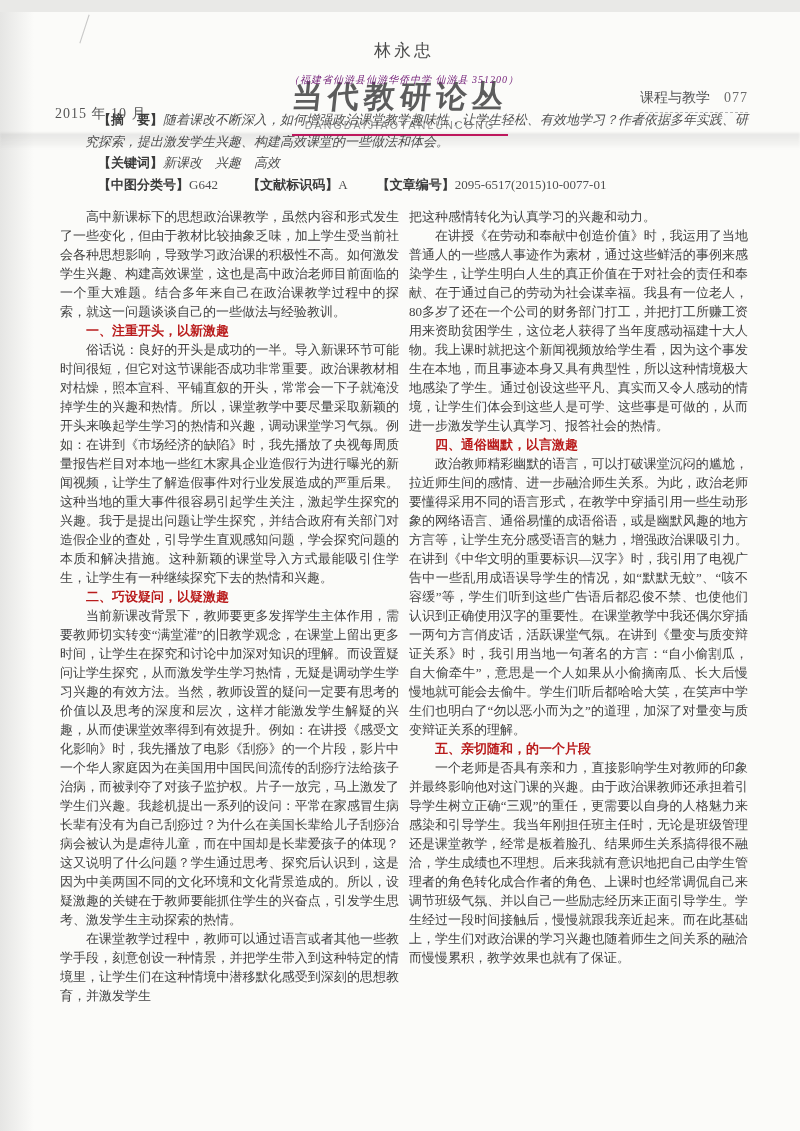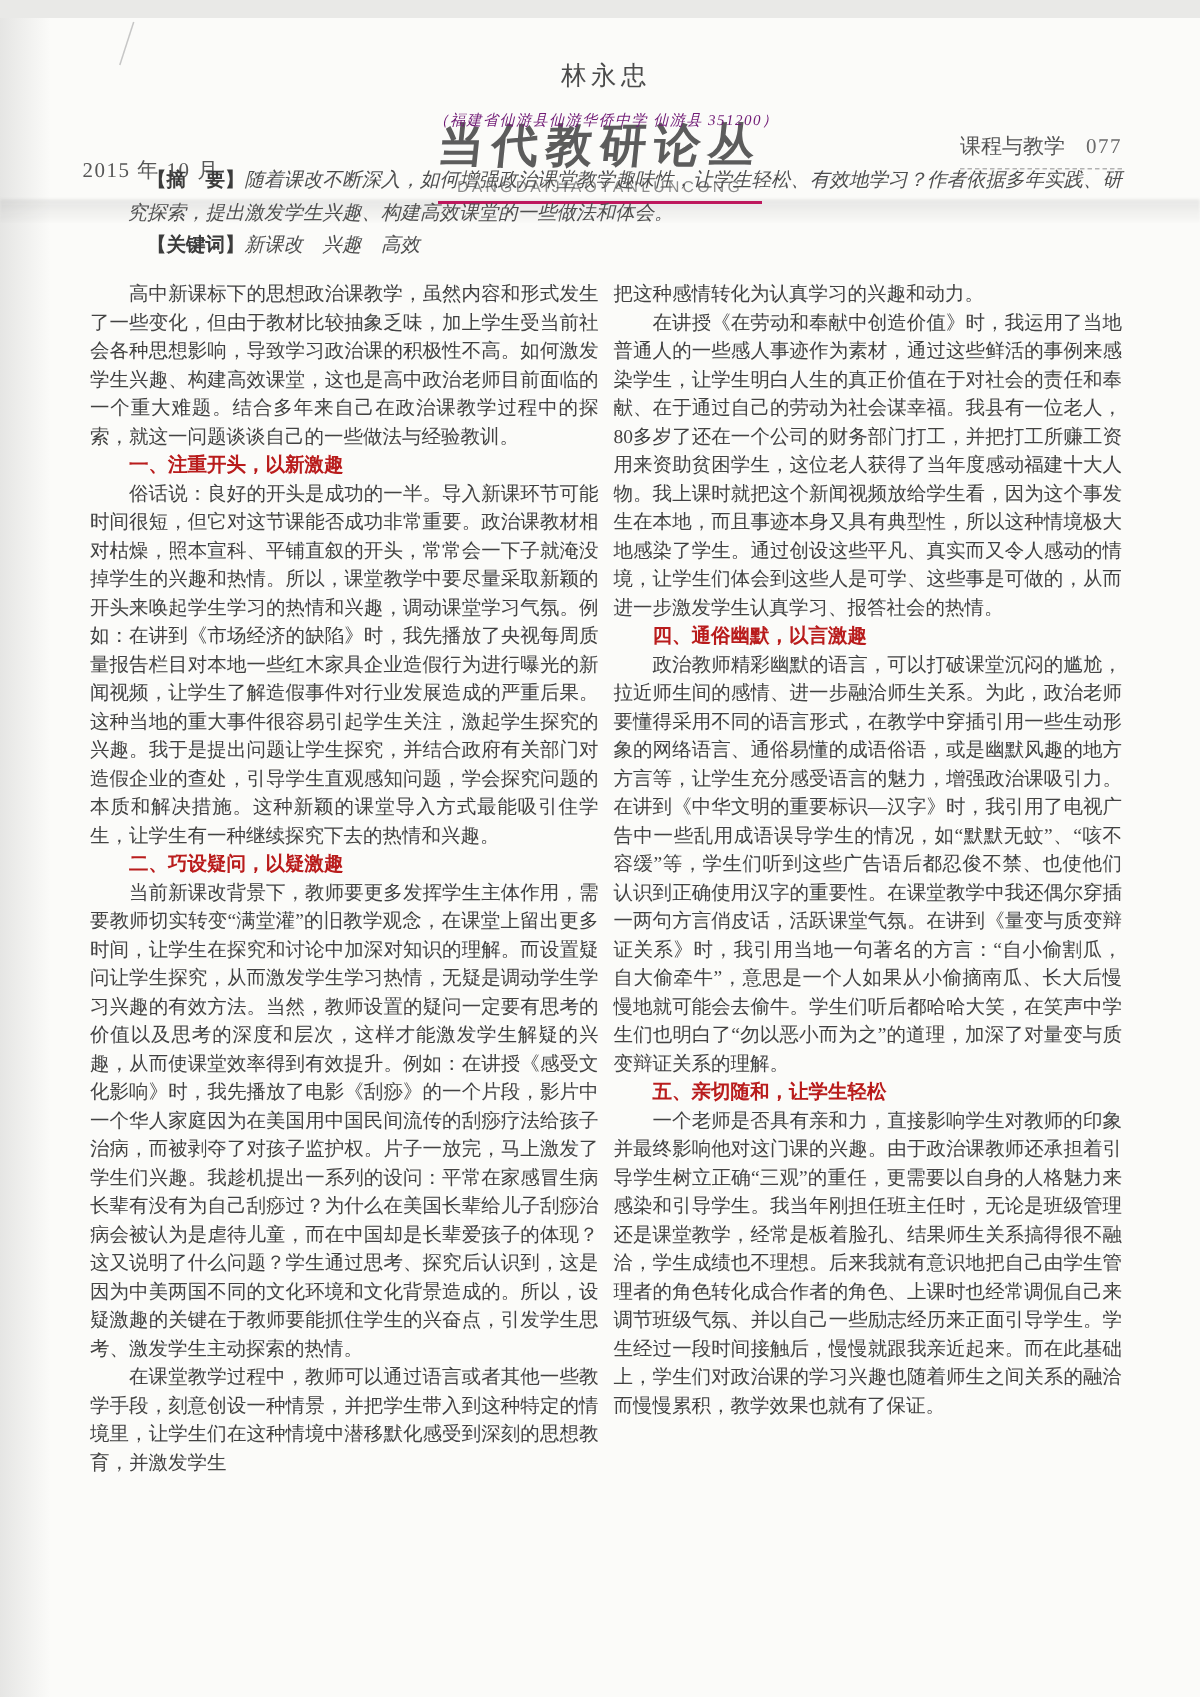--- a/index.html
+++ b/index.html
@@ -118,38 +118,43 @@
   </div>
 
   <div class="content">
 
     <div class="author">林永忠</div>
     <div class="affil">（福建省仙游县仙游华侨中学 仙游县 351200）</div>
 
     <div class="meta">
       <p><span class="lbl">【摘　要】</span><span class="kai">随着课改不断深入，如何增强政治课堂教学趣味性，让学生轻松、有效地学习？作者依据多年实践、研究探索，提出激发学生兴趣、构建高效课堂的一些做法和体会。</span></p>
       <p><span class="lbl">【关键词】</span><span class="kai">新课改　兴趣　高效</span></p>
+      <p>
+        <span class="seg"><span class="lbl">【中图分类号】</span><span>G642</span></span>
+        <span class="seg"><span class="lbl">【文献标识码】</span><span>A</span></span>
+        <span class="seg"><span class="lbl">【文章编号】</span><span>2095-6517(2015)10-0077-01</span></span>
+      </p>
     </div>
 
     <div class="columns">
 
       <div class="col">
         <p>高中新课标下的思想政治课教学，虽然内容和形式发生了一些变化，但由于教材比较抽象乏味，加上学生受当前社会各种思想影响，导致学习政治课的积极性不高。如何激发学生兴趣、构建高效课堂，这也是高中政治老师目前面临的一个重大难题。结合多年来自己在政治课教学过程中的探索，就这一问题谈谈自己的一些做法与经验教训。</p>
         <h3>一、注重开头，以新激趣</h3>
         <p>俗话说：良好的开头是成功的一半。导入新课环节可能时间很短，但它对这节课能否成功非常重要。政治课教材相对枯燥，照本宣科、平铺直叙的开头，常常会一下子就淹没掉学生的兴趣和热情。所以，课堂教学中要尽量采取新颖的开头来唤起学生学习的热情和兴趣，调动课堂学习气氛。例如：在讲到《市场经济的缺陷》时，我先播放了央视每周质量报告栏目对本地一些红木家具企业造假行为进行曝光的新闻视频，让学生了解造假事件对行业发展造成的严重后果。这种当地的重大事件很容易引起学生关注，激起学生探究的兴趣。我于是提出问题让学生探究，并结合政府有关部门对造假企业的查处，引导学生直观感知问题，学会探究问题的本质和解决措施。这种新颖的课堂导入方式最能吸引住学生，让学生有一种继续探究下去的热情和兴趣。</p>
         <h3>二、巧设疑问，以疑激趣</h3>
         <p>当前新课改背景下，教师要更多发挥学生主体作用，需要教师切实转变“满堂灌”的旧教学观念，在课堂上留出更多时间，让学生在探究和讨论中加深对知识的理解。而设置疑问让学生探究，从而激发学生学习热情，无疑是调动学生学习兴趣的有效方法。当然，教师设置的疑问一定要有思考的价值以及思考的深度和层次，这样才能激发学生解疑的兴趣，从而使课堂效率得到有效提升。例如：在讲授《感受文化影响》时，我先播放了电影《刮痧》的一个片段，影片中一个华人家庭因为在美国用中国民间流传的刮痧疗法给孩子治病，而被剥夺了对孩子监护权。片子一放完，马上激发了学生们兴趣。我趁机提出一系列的设问：平常在家感冒生病长辈有没有为自己刮痧过？为什么在美国长辈给儿子刮痧治病会被认为是虐待儿童，而在中国却是长辈爱孩子的体现？这又说明了什么问题？学生通过思考、探究后认识到，这是因为中美两国不同的文化环境和文化背景造成的。所以，设疑激趣的关键在于教师要能抓住学生的兴奋点，引发学生思考、激发学生主动探索的热情。</p>
         <p>在课堂教学过程中，教师可以通过语言或者其他一些教学手段，刻意创设一种情景，并把学生带入到这种特定的情境里，让学生们在这种情境中潜移默化感受到深刻的思想教育，并激发学生</p>
       </div>
 
       <div class="col">
         <p class="cont">把这种感情转化为认真学习的兴趣和动力。</p>
         <p>在讲授《在劳动和奉献中创造价值》时，我运用了当地普通人的一些感人事迹作为素材，通过这些鲜活的事例来感染学生，让学生明白人生的真正价值在于对社会的责任和奉献、在于通过自己的劳动为社会谋幸福。我县有一位老人，80多岁了还在一个公司的财务部门打工，并把打工所赚工资用来资助贫困学生，这位老人获得了当年度感动福建十大人物。我上课时就把这个新闻视频放给学生看，因为这个事发生在本地，而且事迹本身又具有典型性，所以这种情境极大地感染了学生。通过创设这些平凡、真实而又令人感动的情境，让学生们体会到这些人是可学、这些事是可做的，从而进一步激发学生认真学习、报答社会的热情。</p>
         <h3>四、通俗幽默，以言激趣</h3>
         <p>政治教师精彩幽默的语言，可以打破课堂沉闷的尴尬，拉近师生间的感情、进一步融洽师生关系。为此，政治老师要懂得采用不同的语言形式，在教学中穿插引用一些生动形象的网络语言、通俗易懂的成语俗语，或是幽默风趣的地方方言等，让学生充分感受语言的魅力，增强政治课吸引力。在讲到《中华文明的重要标识—汉字》时，我引用了电视广告中一些乱用成语误导学生的情况，如“默默无蚊”、“咳不容缓”等，学生们听到这些广告语后都忍俊不禁、也使他们认识到正确使用汉字的重要性。在课堂教学中我还偶尔穿插一两句方言俏皮话，活跃课堂气氛。在讲到《量变与质变辩证关系》时，我引用当地一句著名的方言：“自小偷割瓜，自大偷牵牛”，意思是一个人如果从小偷摘南瓜、长大后慢慢地就可能会去偷牛。学生们听后都哈哈大笑，在笑声中学生们也明白了“勿以恶小而为之”的道理，加深了对量变与质变辩证关系的理解。</p>
-        <h3>五、亲切随和，让学生轻松</h3>
+        <h3>五、亲切随和，的一个片段</h3>
         <p>一个老师是否具有亲和力，直接影响学生对教师的印象并最终影响他对这门课的兴趣。由于政治课教师还承担着引导学生树立正确“三观”的重任，更需要以自身的人格魅力来感染和引导学生。我当年刚担任班主任时，无论是班级管理还是课堂教学，经常是板着脸孔、结果师生关系搞得很不融洽，学生成绩也不理想。后来我就有意识地把自己由学生管理者的角色转化成合作者的角色、上课时也经常调侃自己来调节班级气氛、并以自己一些励志经历来正面引导学生。学生经过一段时间接触后，慢慢就跟我亲近起来。而在此基础上，学生们对政治课的学习兴趣也随着师生之间关系的融洽而慢慢累积，教学效果也就有了保证。</p>
 
       </div>
 
     </div>
   </div>
 </div>
 
 </body></html>

